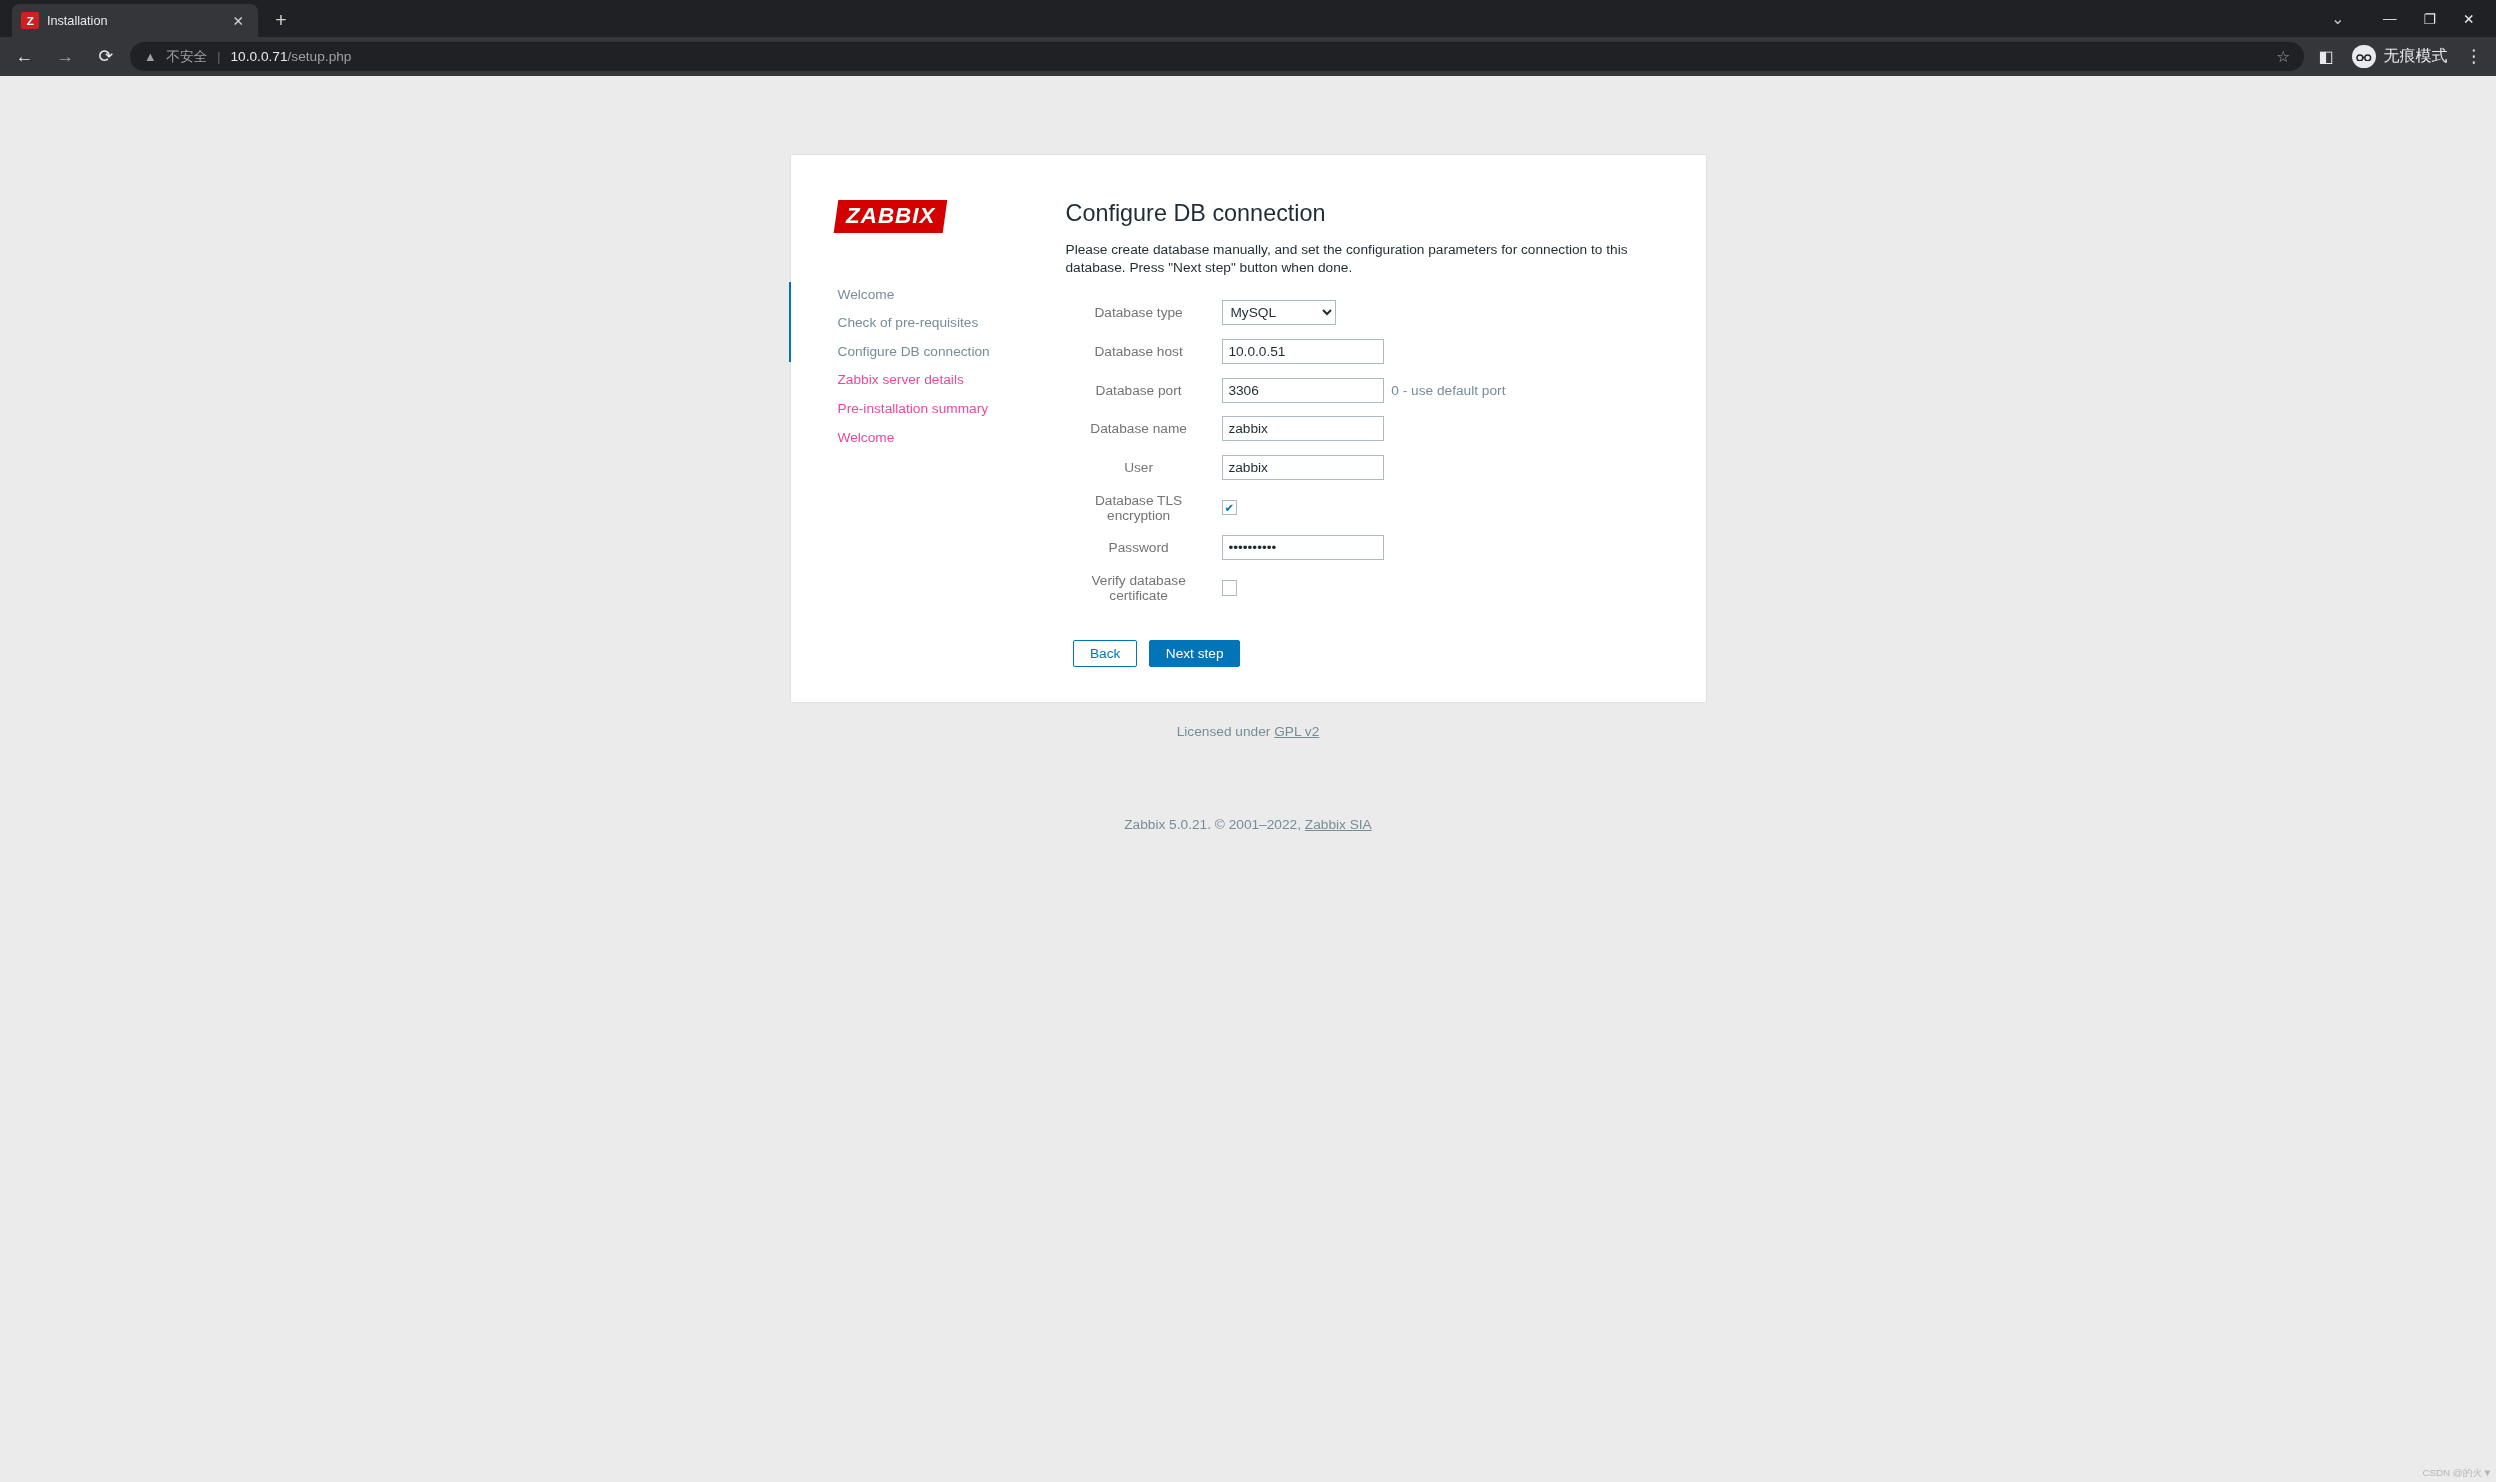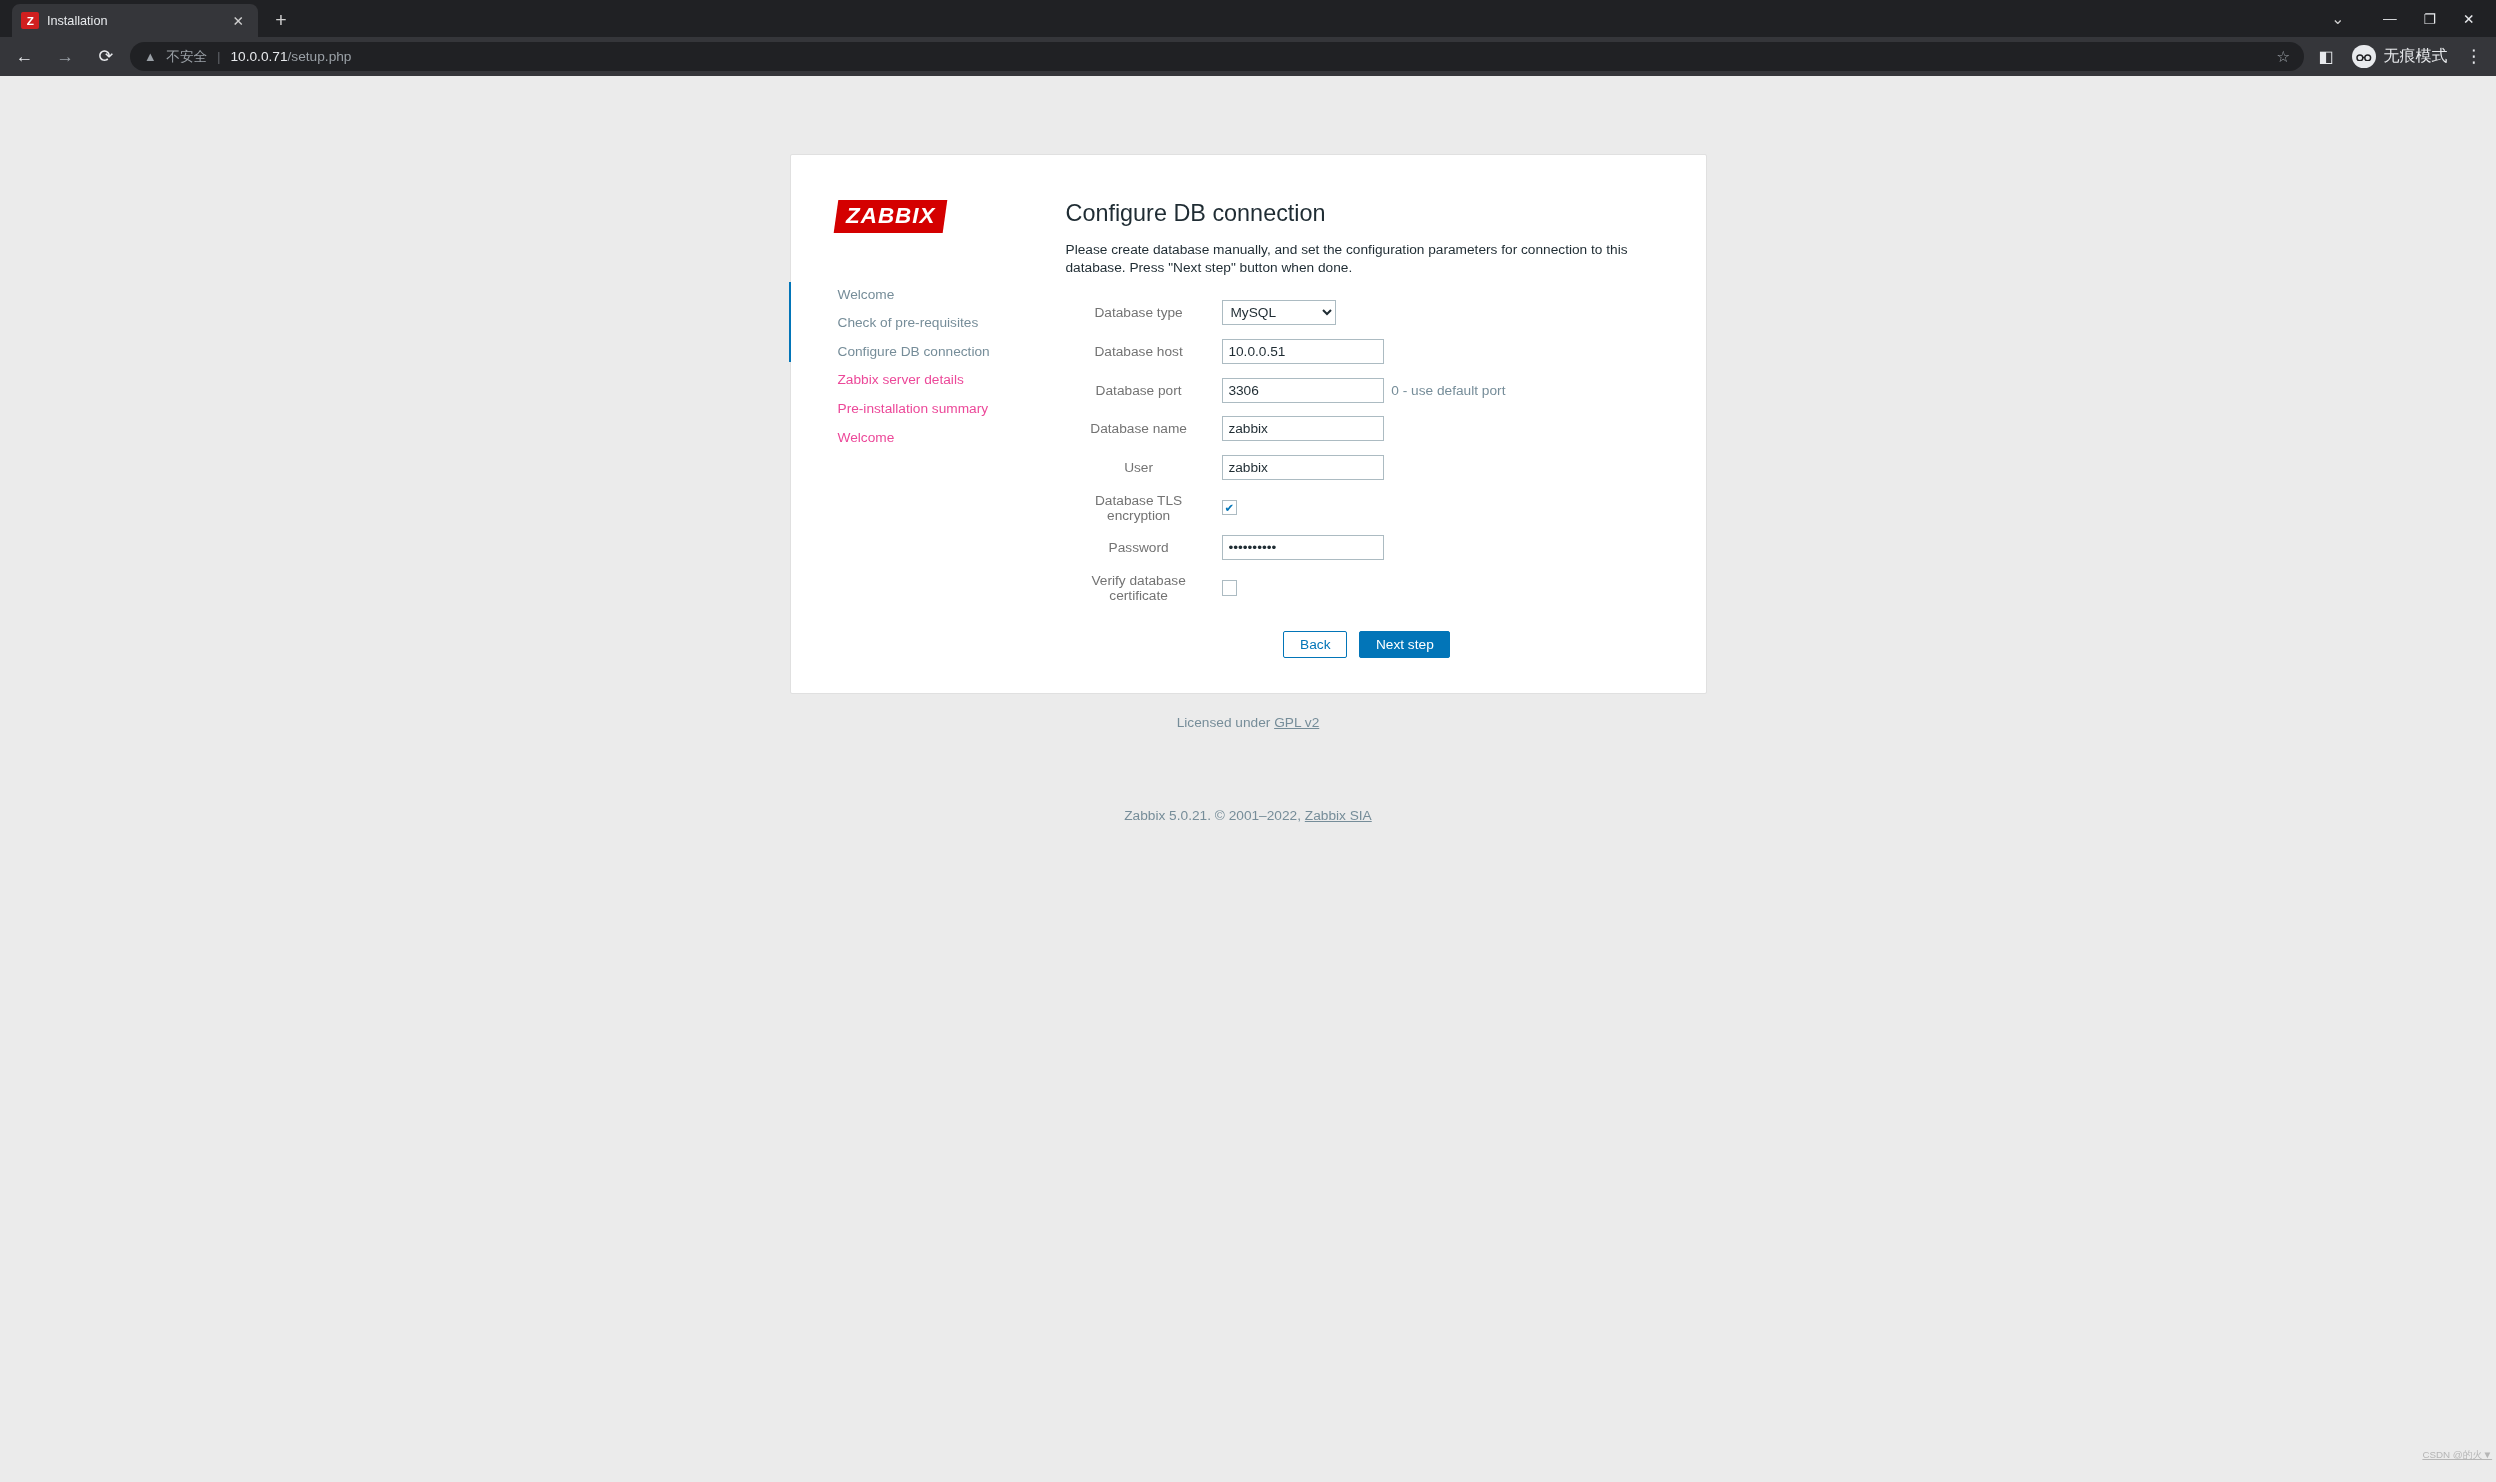--- a/index.html
+++ b/index.html
@@ -138,44 +138,43 @@
 
   .checkbox {
     width: 15.6px; height: 15.6px; border: 1px solid #acbbc2; background: #fff;
     display: inline-flex; align-items: center; justify-content: center;
     cursor: pointer;
   }
   .checkbox.checked::after {
     content: "✔"; color: #0275b8; font-size: 11.7px; line-height: 1;
   }
 
-  .actions { text-align: center; margin-top: 28px; }
+  .actions { text-align: left; margin-top: 37px; }
   .btn {
     display: inline-block; height: 27px; padding: 0 15.6px; font-size: 13.7px;
     border-radius: 2px; cursor: pointer; border: 1px solid; line-height: 25px;
     margin-left: 7.8px;
   }
   .btn-secondary { background: #fff; border-color: #0275b8; color: #0275b8; }
   .btn-primary { background: #0275b8; border-color: #0275b8; color: #fff; }
 
   .license {
     text-align: center; color: #768d99; font-size: 13.7px; margin-top: 21.5px;
   }
   .license a { color: #768d99; text-decoration: underline; }
 
   .footer {
     text-align: center; color: #768d99; font-size: 13.7px; margin-top: 78px;
     padding-bottom: 19.5px;
   }
   .footer a { color: #768d99; text-decoration: underline; }
 
   .watermark {
-    position: fixed; right: 3.9px; bottom: 20px; font-size: 9.8px; color: #b6b6b6;
+    position: fixed; right: 3.9px; bottom: 2px; font-size: 9.8px; color: #b6b6b6;
     pointer-events: none;
-    text-decoration: underline;
   }
 </style>
 </head>
 <body>
 
 <div class="chrome">
 
   <div class="tab-strip">
     <div class="tab">
       <div class="favicon">Z</div>

